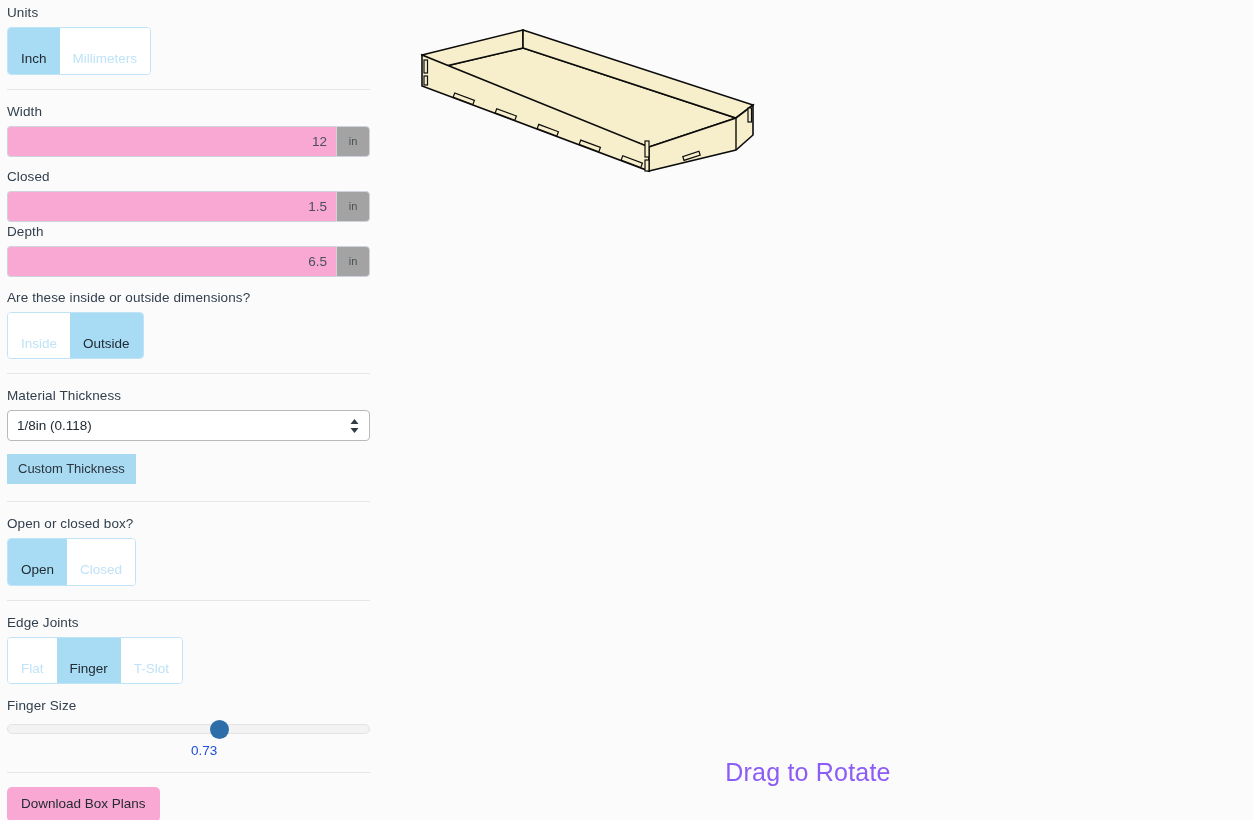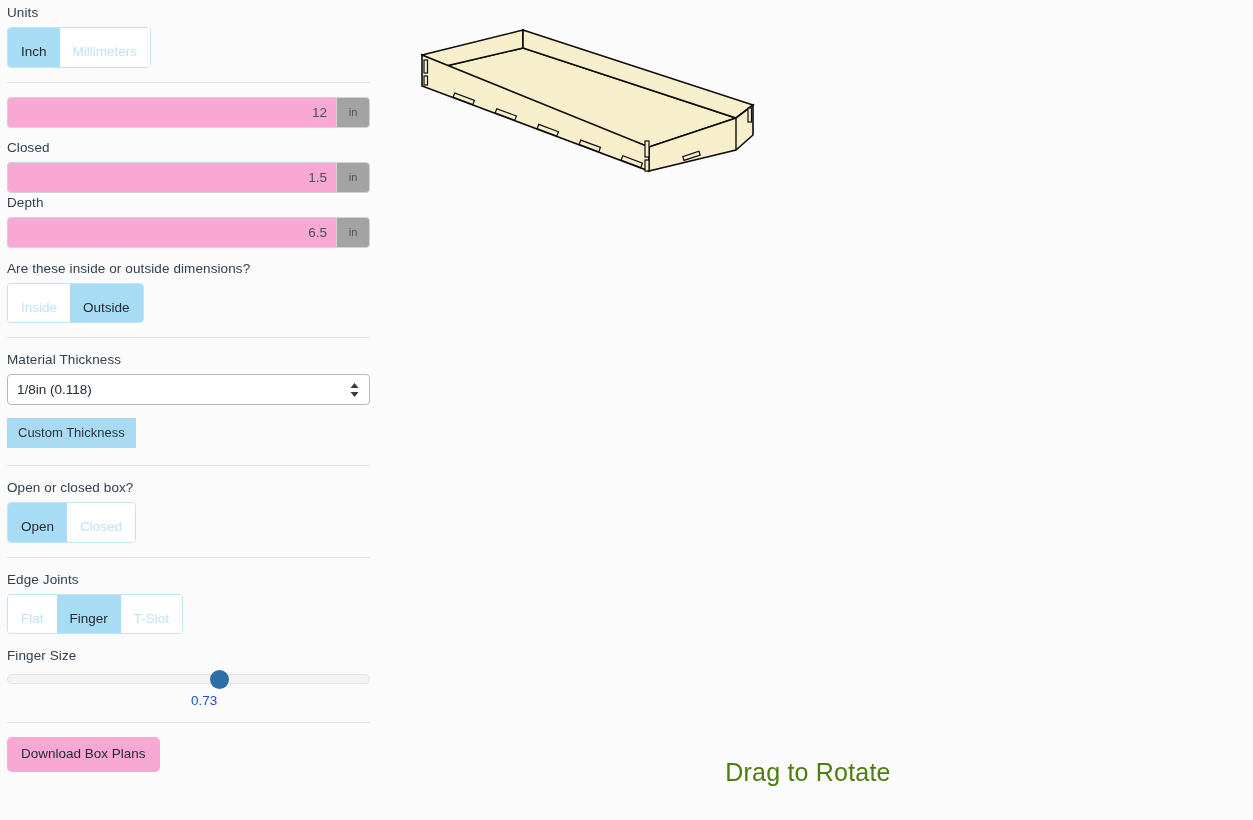--- a/index.html
+++ b/index.html
@@ -46,21 +46,21 @@
     display: inline-flex;
     border: 1px solid #bfe3f7;
     border-radius: 4px;
     overflow: hidden;
     background: #ffffff;
   }
   .btn-group .opt {
     font-family: "Liberation Sans", sans-serif;
     font-size: 13.5px;
     line-height: 1;
-    padding: 17px 13px 8px 13px;
+    padding: 24px 13px 8px 13px;
     border: none;
     background: #ffffff;
     color: #bfe3f7;
     cursor: pointer;
     white-space: nowrap;
     min-height: 26px;
     display: flex;
     align-items: center;
     justify-content: center;
   }
@@ -194,21 +194,21 @@
     position: relative;
     background: #fbfbfb;
   }
   .box-svg { position: absolute; left: 20px; top: 10px; }
   .drag-hint {
     position: absolute;
     left: 0; right: 0;
     top: 758px;
     text-align: center;
     font-size: 25px;
-    color: #4d7c0f;
+    color: #8b5cf6;
     letter-spacing: .2px;
     padding-right: 8px;
   }
 </style>
 </head>
 <body>
 
 <div class="app">
 
   <div class="panel">
@@ -218,20 +218,21 @@
       <div style="height:5px"></div>
       <div class="label">Units</div>
       <div class="btn-group">
         <button class="opt sel">Inch</button>
         <button class="opt">Millimeters</button>
       </div>
 
       <div class="divider"></div>
 
       
+      <div class="label">Width</div>
       <div class="input-row">
         <input type="text" value="12" style="">
         <div class="addon">in</div>
       </div>
 
       
       <div class="label" style="margin-top:12px">Closed</div>
       <div class="input-row">
         <input type="text" value="1.5" style="">
         <div class="addon">in</div>

